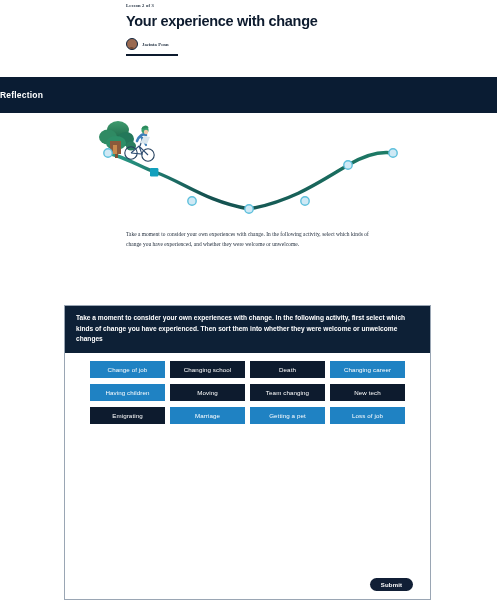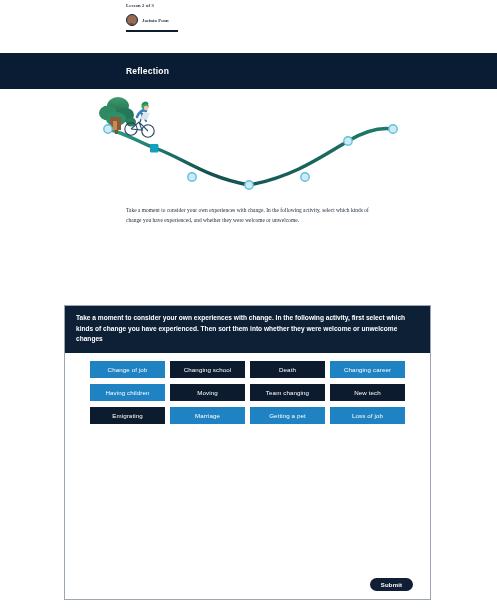--- a/index.html
+++ b/index.html
@@ -80,21 +80,20 @@
 
   
   .reflection-banner {
     margin-top: 21px;
     width: 100%;
     height: 36px;
     background: #0a1c33;
     display: flex;
     align-items: center;
     box-sizing: border-box;
-    padding-left: 126px;
   }
   .reflection-label {
     color: #ffffff;
     font-size: 8.5px;
     font-weight: bold;
     letter-spacing: .2px;
   }
 
   
   .journey-wrap {
@@ -191,20 +190,21 @@
     letter-spacing: .2px;
     cursor: pointer;
     font-family: "Liberation Sans", sans-serif;
   }
 </style>
 </head>
 <body>
 
 <div class="page-head">
   <div class="lesson-eyebrow">Lesson 2 of 3</div>
+  <h1 class="page-title">Your experience with change</h1>
   <div class="author-row">
     <span class="avatar"></span>
     <span class="author-name">Jacinta Penn</span>
   </div>
 </div>
 <div class="title-rule"></div>
 
 <div class="reflection-banner">
   <span class="reflection-label">Reflection</span>
 </div>

